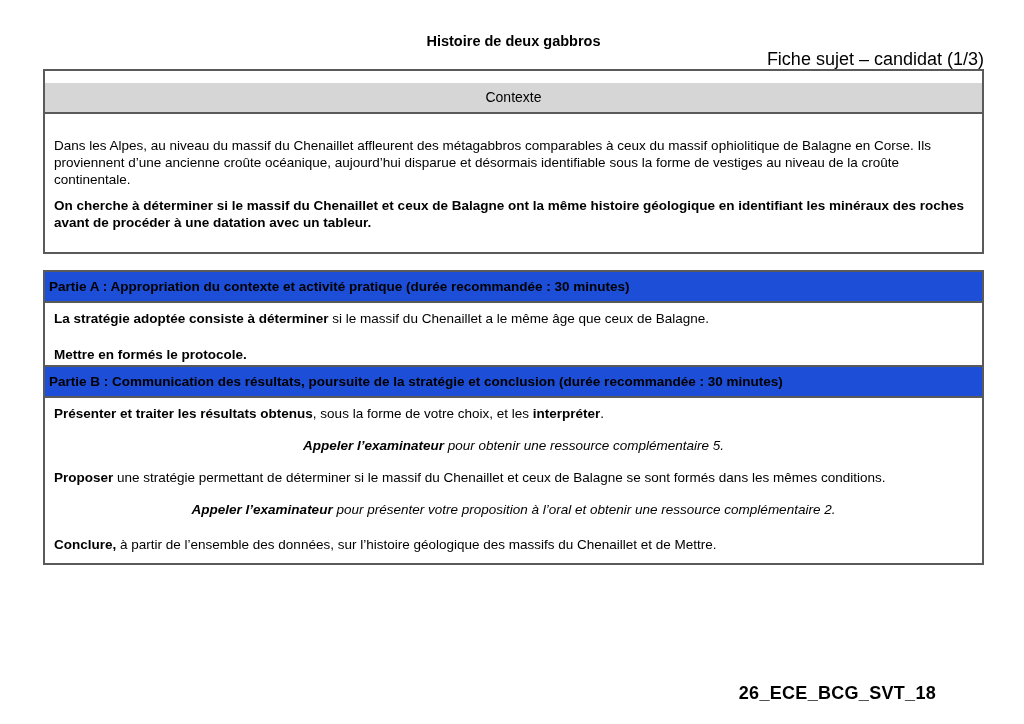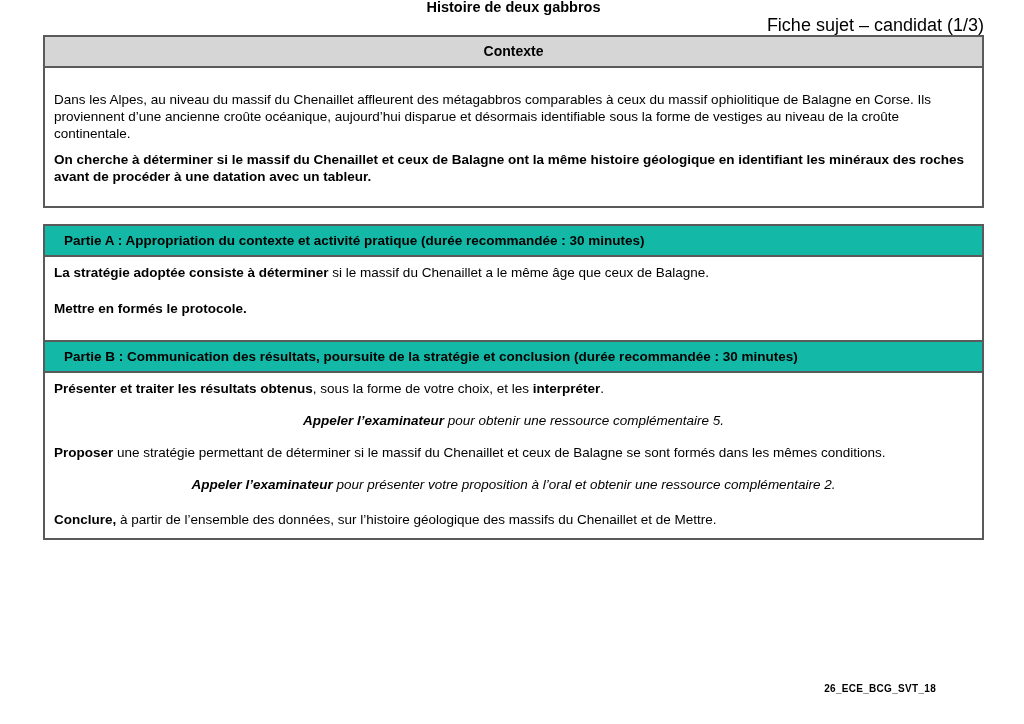--- a/index.html
+++ b/index.html
@@ -17,20 +17,21 @@
     color: #000000;
     -webkit-font-smoothing: antialiased;
   }
   .content {
     position: absolute;
     left: 43px;
     top: 0;
     width: 941px;
   }
   .doc-title {
+    margin-top: 34px;
     text-align: center;
     font-weight: bold;
     font-size: 14.5px;
     line-height: 15px;
   }
   .doc-subtitle {
     margin-top: 3px;
     margin-bottom: 2px;
     text-align: right;
     font-size: 18px;
@@ -40,58 +41,59 @@
     border: 2px solid #5a5a5a;
     background: #ffffff;
     box-sizing: border-box;
   }
   .box-contexte { margin-top: 0; }
   .box-consignes { margin-top: 16px; }
   .box-header {
     background: #d6d6d6;
     border-bottom: 2px solid #5a5a5a;
     text-align: center;
-    font-weight: bold;
+    font-weight: normal;
     font-size: 14px;
     padding: 7px 20px 7px;
     line-height: 15px;
+    margin-top: 12px;
   }
   .box-body {
     padding: 23px 9px 9px;
   }
   .box-body p {
     margin: 0 0 9px 0;
     line-height: 17px;
   }
   .box-body p:last-child { margin-bottom: 12px; }
   .section-title {
-    background: #14b8a6;
+    background: #1d4ed8;
     border-bottom: 2px solid #5a5a5a;
     font-weight: bold;
-    padding: 7px 19px;
+    padding: 7px 4px;
     line-height: 15px;
   }
   .row-body {
     border-bottom: 2px solid #5a5a5a;
-    padding: 7px 9px 23px;
+    padding: 7px 9px 2px;
   }
   .row-body.last { border-bottom: none; padding-bottom: 10px; }
   .row-body p { margin: 0 0 15px 0; line-height: 17px; }
   .row-body p:last-child { margin-bottom: 0; }
   .row-body p.gap-lg { margin-bottom: 19px; }
   .row-body p.pre-conclude { margin-bottom: 18px; }
   .b { font-weight: bold; }
   .i { font-style: italic; }
   .center { text-align: center; }
   .doc-footer {
     position: absolute;
     top: 683px;
     right: 88px;
     font-weight: bold;
-    font-size: 10px;
+    font-size: 18px;
     letter-spacing: 0.3px;
   }
 </style>
 </head>
 <body>
 
 <div class="content">
 
   <div class="doc-title">Histoire de deux gabbros</div>
   <div class="doc-subtitle">Fiche sujet – candidat (1/3)</div>

